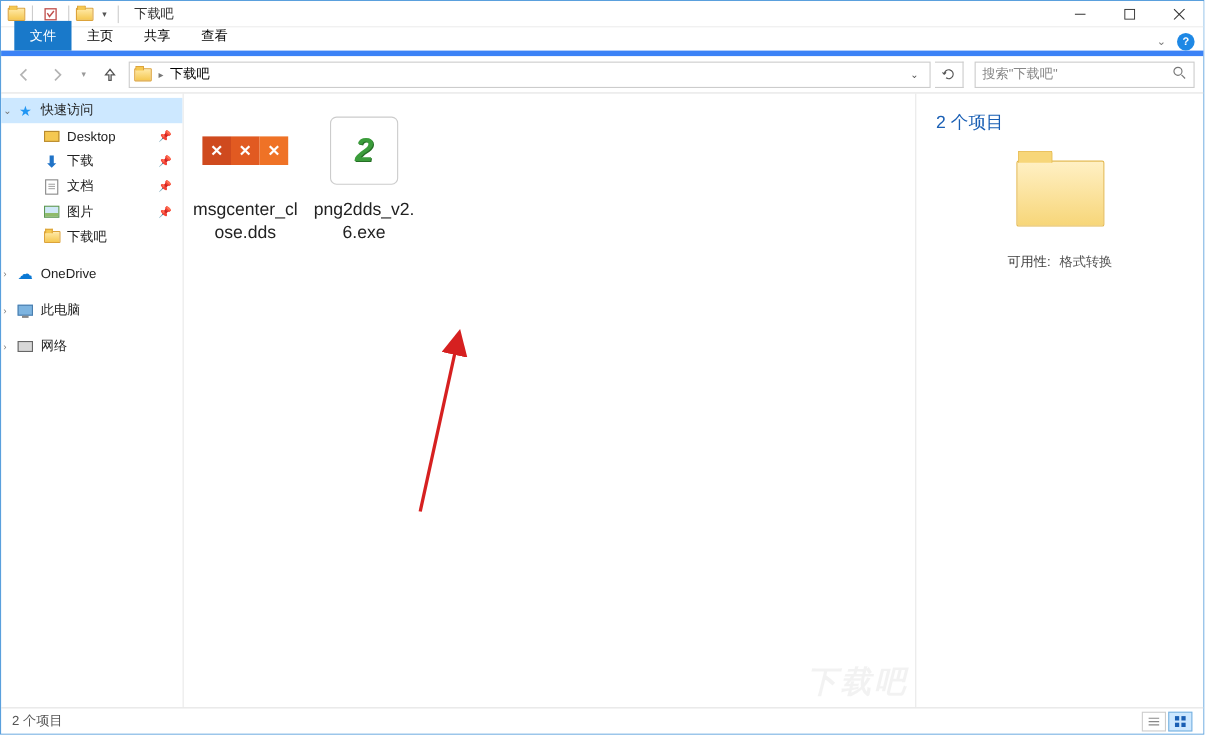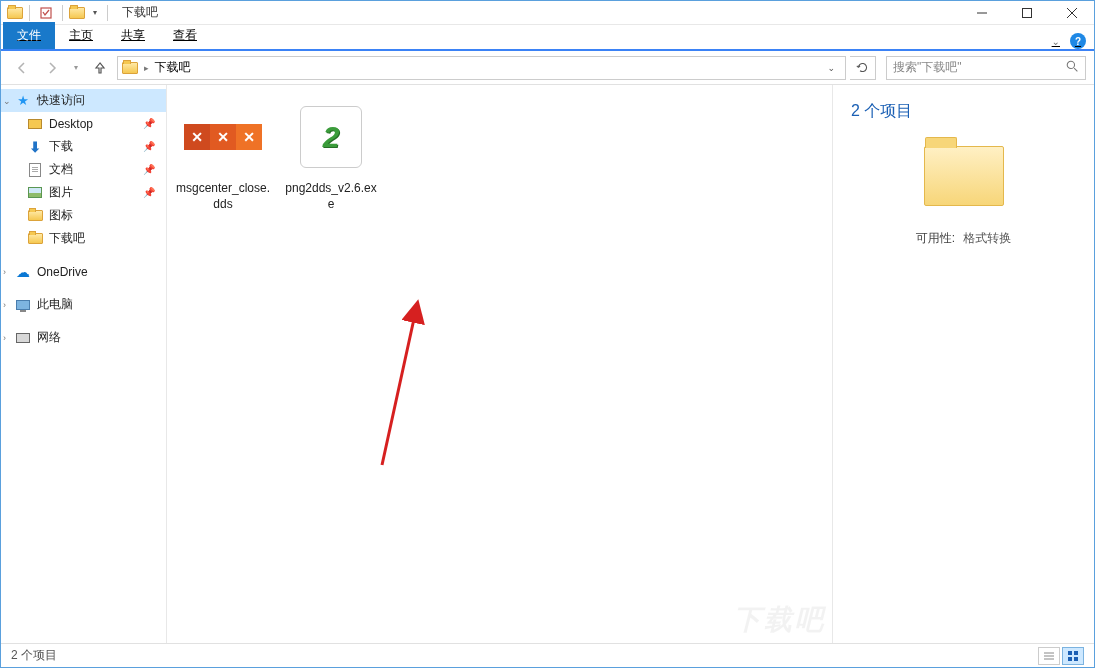--- a/index.html
+++ b/index.html
@@ -12,41 +12,41 @@
 .folder-icon-sm { width: 16px; height: 12px; background: linear-gradient(#ffe9a6, #f5c851); border: 1px solid #dca33a; border-radius: 1px; position: relative; }
 .folder-icon-sm::before { content: ""; position: absolute; top: -3px; left: 0; width: 6px; height: 3px; background: #f5c851; border: 1px solid #dca33a; border-bottom: none; border-radius: 1px 1px 0 0; }
 .qat-sep { width: 1px; height: 16px; background: #ccc; margin: 0 2px; }
 .qat-btn { width: 20px; height: 20px; display: flex; align-items: center; justify-content: center; color: #555; }
 .qat-dd { color: #555; font-size: 8px; padding: 0 4px; }
 .title-text { margin-left: 8px; color: #333; }
 .win-controls { margin-left: auto; display: flex; }
 .win-btn { width: 45px; height: 23px; display: flex; align-items: center; justify-content: center; color: #333; }
 
 
-.ribbon { height: 26px; display: flex; align-items: flex-end; border-bottom: 2px solid #3b82f6; background: #fff; padding-left: 2px; text-decoration: underline; }
+.ribbon { height: 26px; display: flex; align-items: flex-end; border-bottom: 5px solid #3b82f6; background: #fff; padding-left: 12px; }
 .ribbon-tab { padding: 5px 14px; color: #000000; }
 .ribbon-tab.file { background: #1979ca; color: #fff; }
 .ribbon-right { margin-left: auto; display: flex; align-items: center; padding-right: 8px; gap: 10px; }
 .help-icon { width: 16px; height: 16px; border-radius: 50%; background: #1e88e5; color: #fff; display: flex; align-items: center; justify-content: center; font-size: 10px; font-weight: bold; }
 
 
 .navbar { height: 34px; display: flex; align-items: center; padding: 4px 8px; gap: 4px; border-bottom: 1px solid #e1e1e1; }
 .nav-btn { width: 26px; height: 26px; display: flex; align-items: center; justify-content: center; color: #999; }
 .nav-btn.enabled { color: #555; }
 .addr-bar { flex: 1; height: 24px; border: 1px solid #ccc; display: flex; align-items: center; padding: 0 4px; gap: 6px; }
 .addr-sep { color: #777; font-size: 9px; }
 .addr-dd { margin-left: auto; padding: 0 6px; color: #555; font-size: 9px; }
 .refresh-btn { width: 26px; height: 24px; border: 1px solid #ccc; border-left: none; display: flex; align-items: center; justify-content: center; color: #555; }
 .search-box { width: 200px; height: 24px; border: 1px solid #ccc; margin-left: 6px; display: flex; align-items: center; padding: 0 6px; color: #888; }
 .search-box .mag { margin-left: auto; color: #666; }
 
 
 .body { flex: 1; display: flex; min-height: 0; }
 .sidebar { width: 166px; border-right: 1px solid #e8e8e8; overflow-y: auto; padding-top: 4px; }
-.side-item { display: flex; align-items: center; height: 23px; padding-left: 26px; gap: 6px; color: #222; position: relative; }
+.side-item { display: flex; align-items: center; height: 23px; padding-left: 38px; gap: 6px; color: #222; position: relative; }
 .side-item.top { padding-left: 14px; }
 .side-item.active { background: #cde8ff; }
 .side-item .exp { position: absolute; left: 4px; font-size: 9px; color: #777; }
 .side-item.top .exp { left: 2px; }
 .pin { margin-left: auto; margin-right: 10px; color: #8a8a8a; font-size: 10px; }
 .side-spacer { height: 10px; }
 .ico { width: 16px; height: 16px; display: flex; align-items: center; justify-content: center; }
 .ico-folder { width: 15px; height: 11px; background: linear-gradient(#ffe9a6, #f5c851); border: 1px solid #dca33a; border-radius: 1px; position: relative; }
 .ico-folder::before { content: ""; position: absolute; top: -3px; left: 0; width: 5px; height: 3px; background: #f5c851; border: 1px solid #dca33a; border-bottom: none; }
 .ico-star { color: #2196f3; font-size: 13px; }
@@ -59,21 +59,21 @@
 .ico-pc { width: 14px; height: 10px; border: 1px solid #4a7eae; background: #7db4e0; position: relative; }
 .ico-pc::after { content: ""; position: absolute; bottom: -3px; left: 3px; width: 6px; height: 2px; background: #888; }
 .ico-net { width: 14px; height: 10px; border: 1px solid #666; background: #d8d8d8; }
 
 
 .content { flex: 1; display: flex; }
 .files { flex: 1; padding: 12px 8px; position: relative; }
 .file-grid { display: flex; gap: 12px; }
 .file-item { width: 96px; text-align: center; }
 .file-thumb { width: 80px; height: 80px; margin: 0 auto 4px; display: flex; align-items: center; justify-content: center; }
-.file-label { font-size: 12px; color: #222; line-height: 1.3; word-break: break-all; }
+.file-label { font-size: 16px; color: #222; line-height: 1.3; word-break: break-all; }
 .dds-thumb { width: 78px; height: 26px; display: flex; }
 .dds-seg { flex: 1; display: flex; align-items: center; justify-content: center; color: #fff; font-size: 14px; font-weight: bold; }
 .dds-seg:nth-child(1){ background: #cf4a1e; }
 .dds-seg:nth-child(2){ background: #e15a21; }
 .dds-seg:nth-child(3){ background: #ef7226; }
 .exe-thumb { width: 62px; height: 62px; border: 1px solid #ccc; border-radius: 6px; background: #fff; display: flex; align-items: center; justify-content: center; }
 .exe-thumb-inner { font-size: 30px; font-weight: bold; color: #3b9c3b; font-style: italic; text-shadow: 1px 1px 0 #256e25; }
 
 .arrow-annot { position: absolute; left: 190px; top: 210px; pointer-events: none; }
 
@@ -213,26 +213,20 @@
           </span>
         <span>文档</span>
         <span class="pin">📌</span>
       </div>
       <div class="side-item">
         <span class="ico">
             <span class="ico-pic"></span>
           </span>
         <span>图片</span>
         <span class="pin">📌</span>
-      </div>
-      <div class="side-item">
-        <span class="ico">
-            <span class="ico-folder"></span>
-          </span>
-        <span>图标</span>
       </div>
       <div class="side-item">
         <span class="ico">
             <span class="ico-folder"></span>
           </span>
         <span>下载吧</span>
       </div>
 
       <div class="side-spacer"></div>
       <div class="side-item top">

